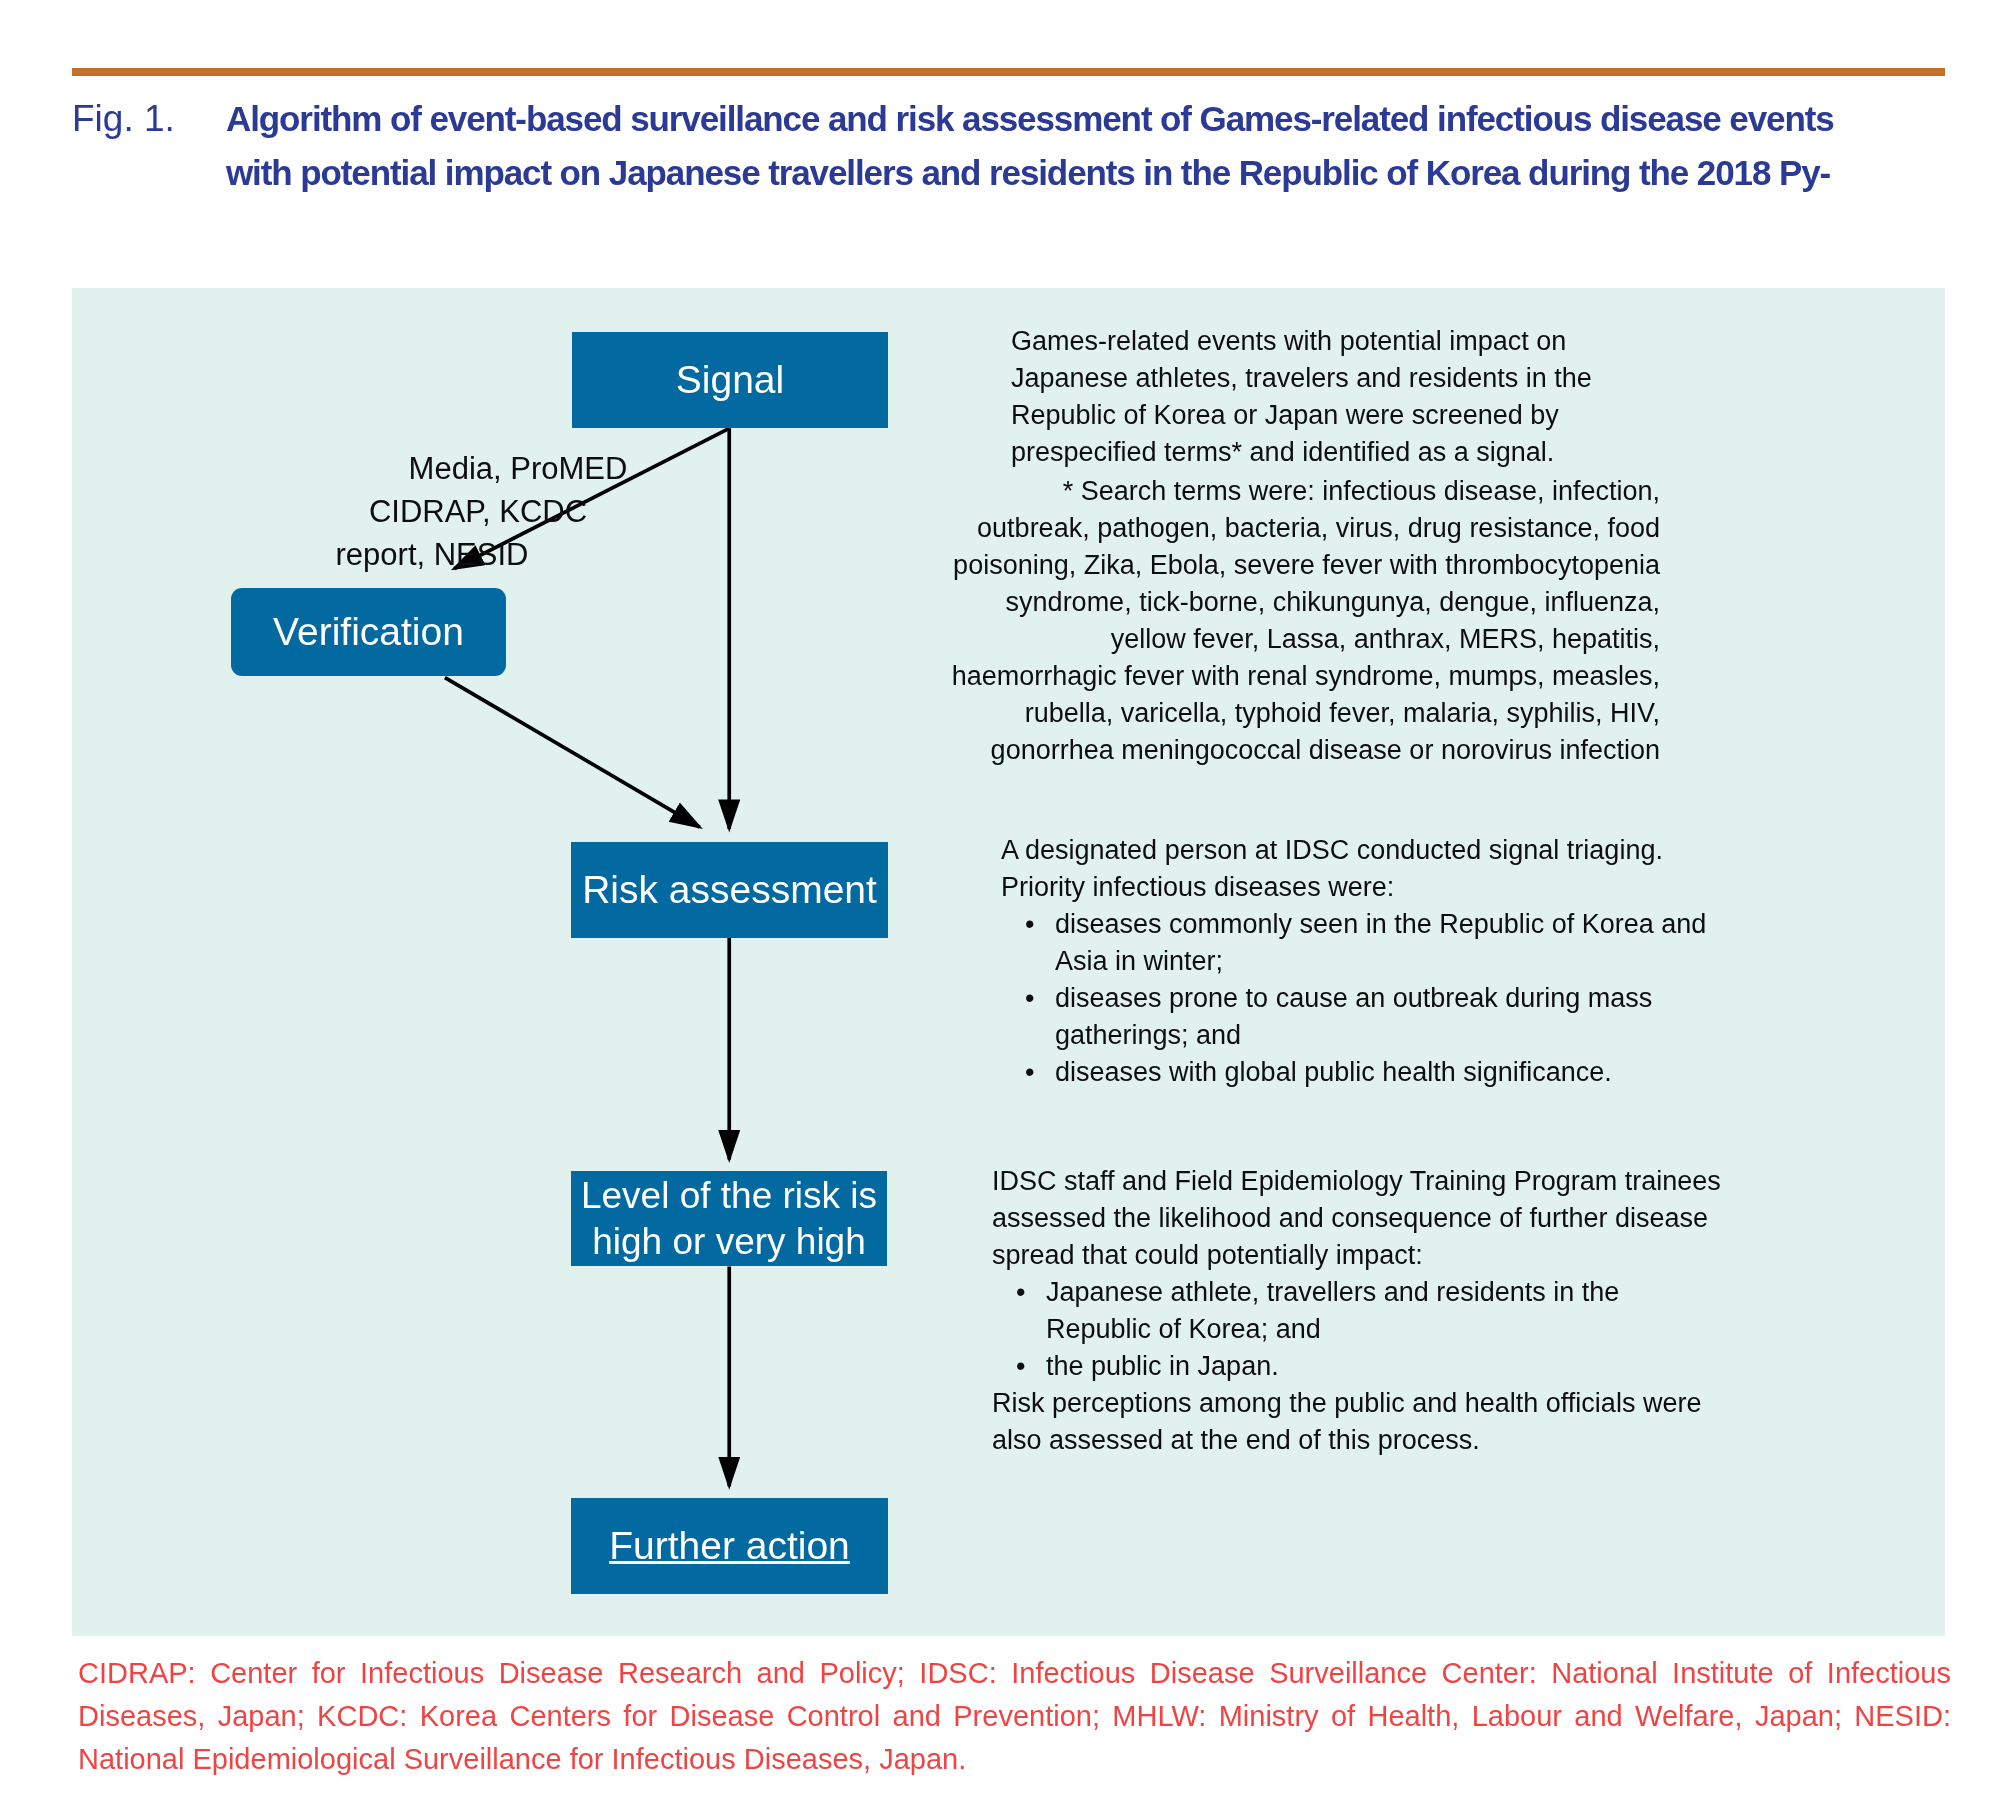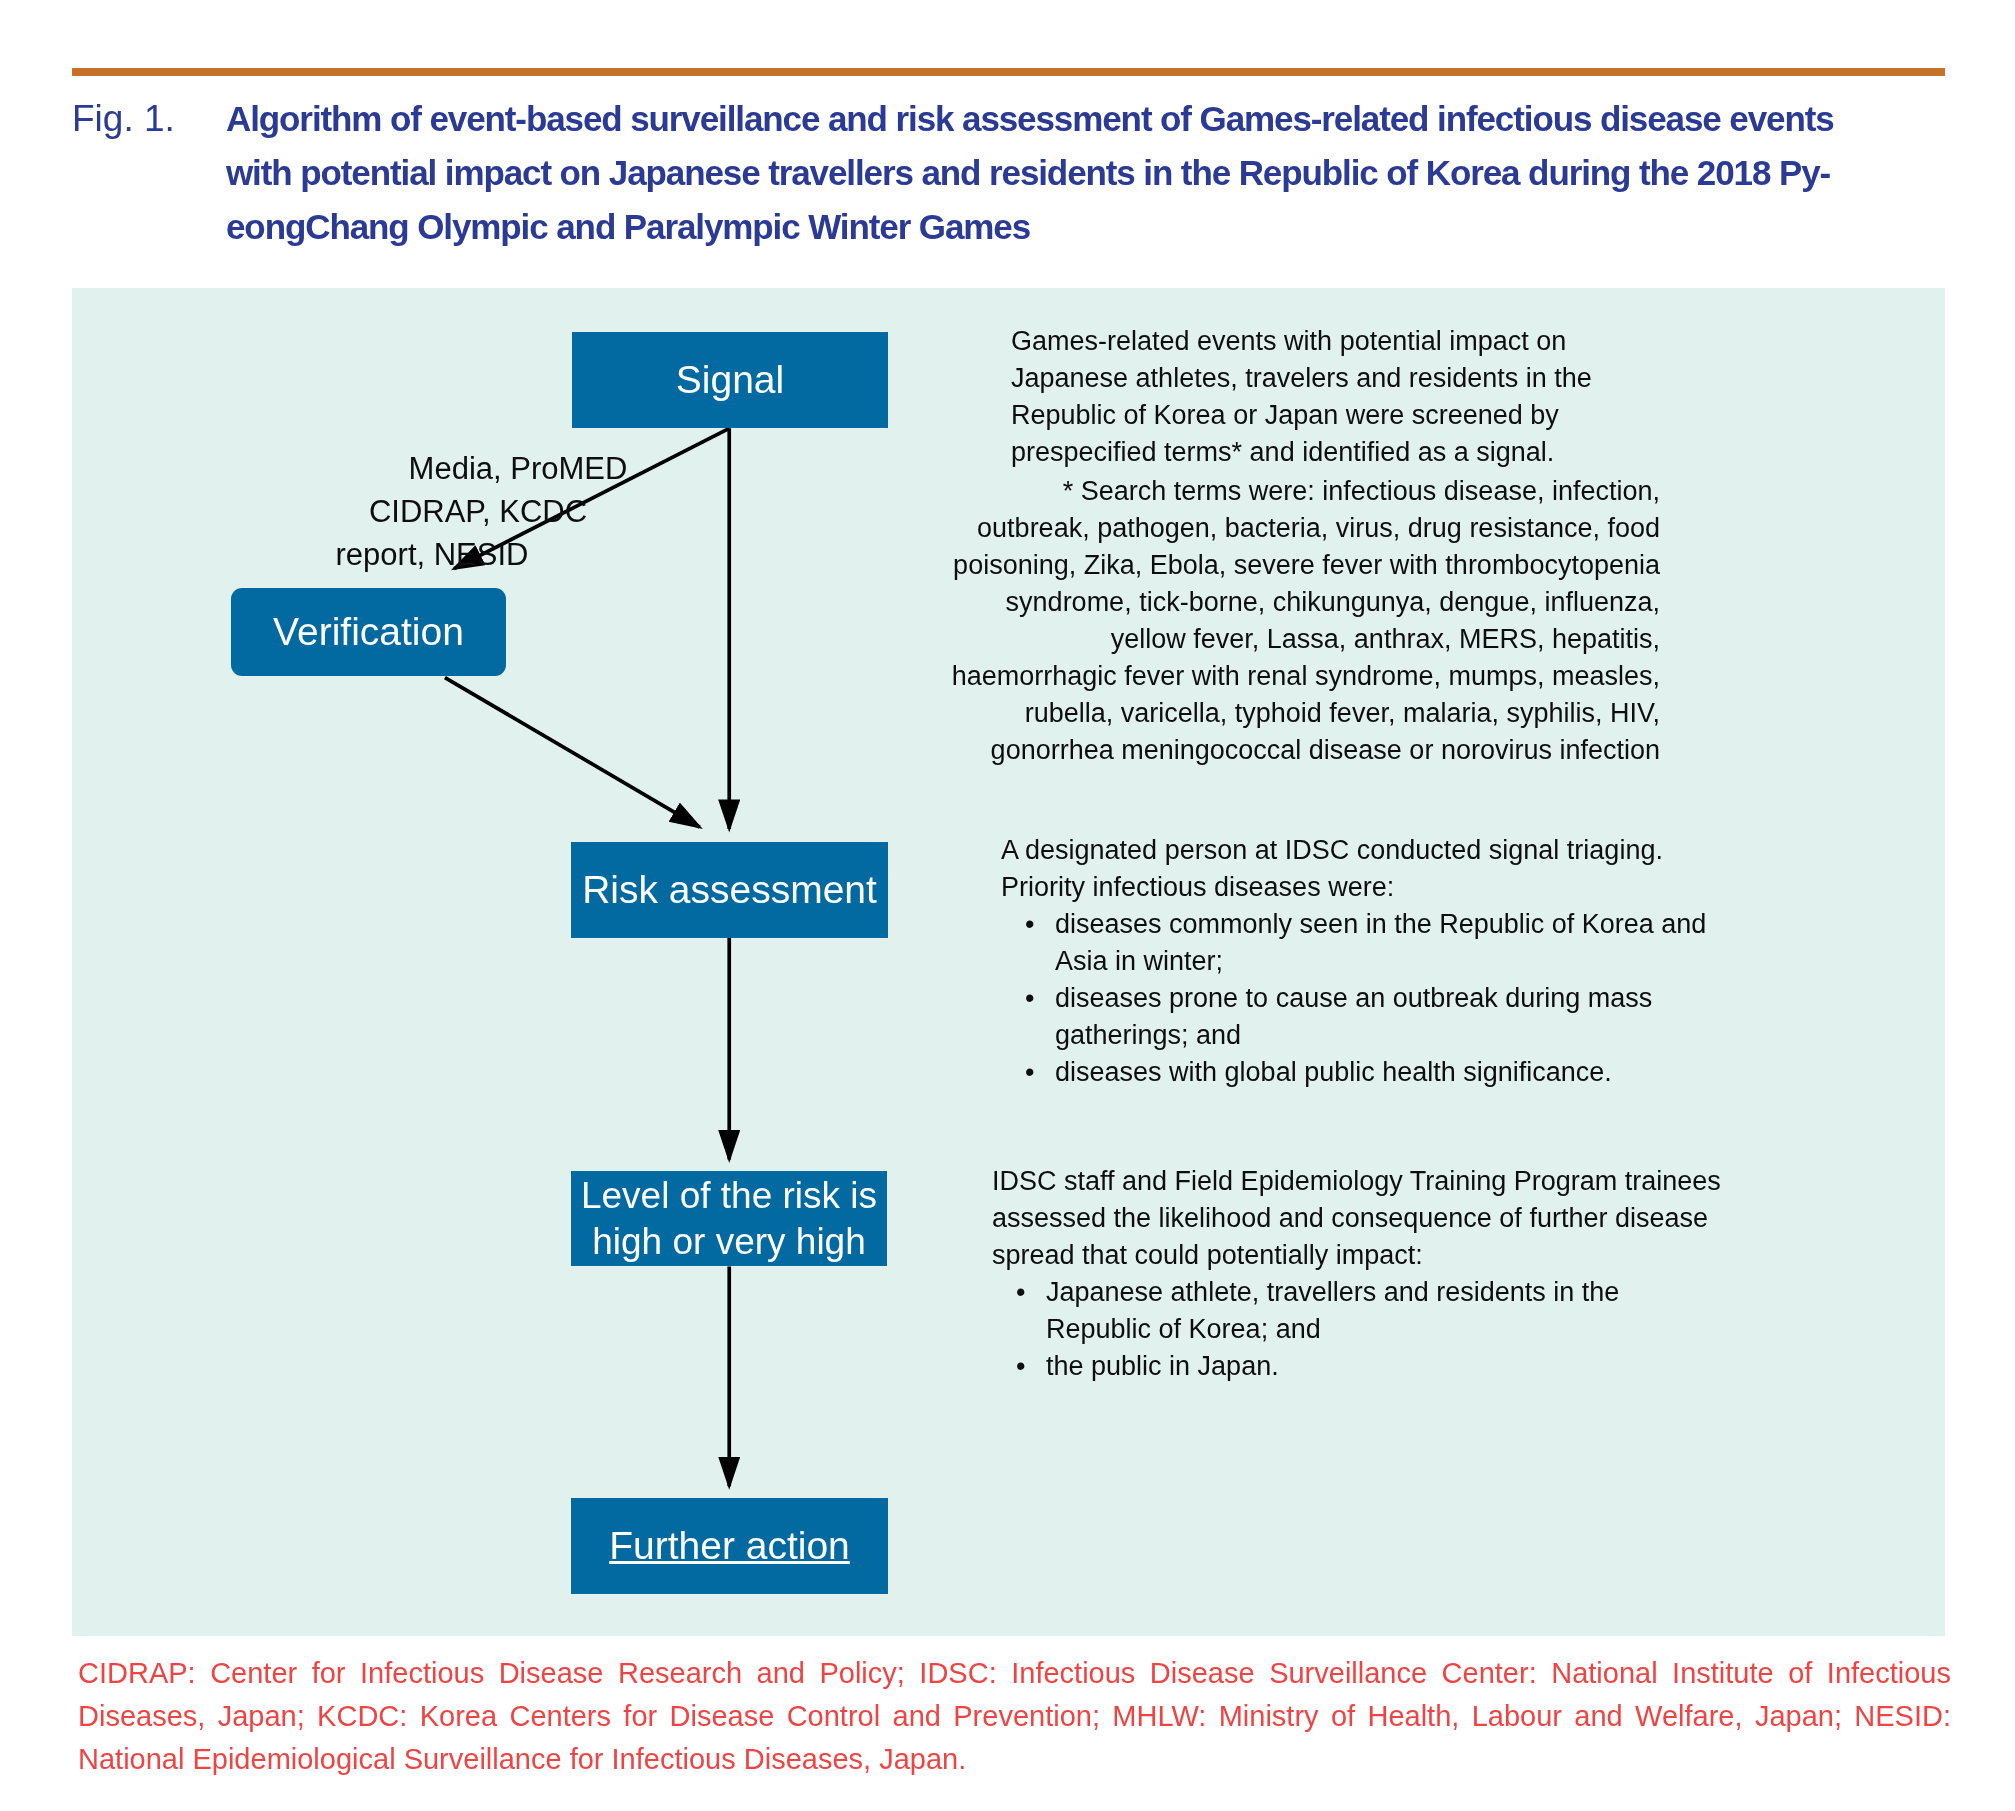--- a/index.html
+++ b/index.html
@@ -64,21 +64,20 @@
 
 <div class="page">
 
   <div class="rule"></div>
 
   <div class="fig-label">Fig. 1.</div>
 
   <div class="fig-title">
     <div>Algorithm of event-based surveillance and risk assessment of Games-related infectious disease events</div>
     <div>with potential impact on Japanese travellers and residents in the Republic of Korea during the 2018 Py-</div>
-    <div>eongChang Olympic and Paralympic Winter Games</div>
   </div>
 
   <div class="panel"></div>
 
   <svg class="arrows" width="2016" height="1812" viewBox="0 0 2184 1963" xmlns="http://www.w3.org/2000/svg">
     <defs>
       <marker id="ah" markerWidth="10" markerHeight="8" refX="8" refY="3" orient="auto" markerUnits="strokeWidth">
         <path d="M0,0 L9,3 L0,6 Z" fill="#000000"></path>
       </marker>
     </defs>
@@ -126,19 +125,20 @@
       <li><span class="b">•</span><span>diseases with global public health significance.</span></li>
     </ul>
   </div>
 
   <div class="ann ann-level">
     <div>IDSC staff and Field Epidemiology Training Program trainees assessed the likelihood and consequence of further disease spread that could potentially impact:</div>
     <ul class="bullets">
       <li><span class="b">•</span><span>Japanese athlete, travellers and residents in the Republic of Korea; and</span></li>
       <li><span class="b">•</span><span>the public in Japan.</span></li>
     </ul>
+    <div>Risk perceptions among the public and health officials were also assessed at the end of this process.</div>
   </div>
 
 
   <div class="footnote">CIDRAP: Center for Infectious Disease Research and Policy; IDSC: Infectious Disease Surveillance Center: National Institute of Infectious Diseases, Japan; KCDC: Korea Centers for Disease Control and Prevention; MHLW: Ministry of Health, Labour and Welfare, Japan; NESID: National Epidemiological Surveillance for Infectious Diseases, Japan.</div>
 
 </div>
 
 
 </body></html>

